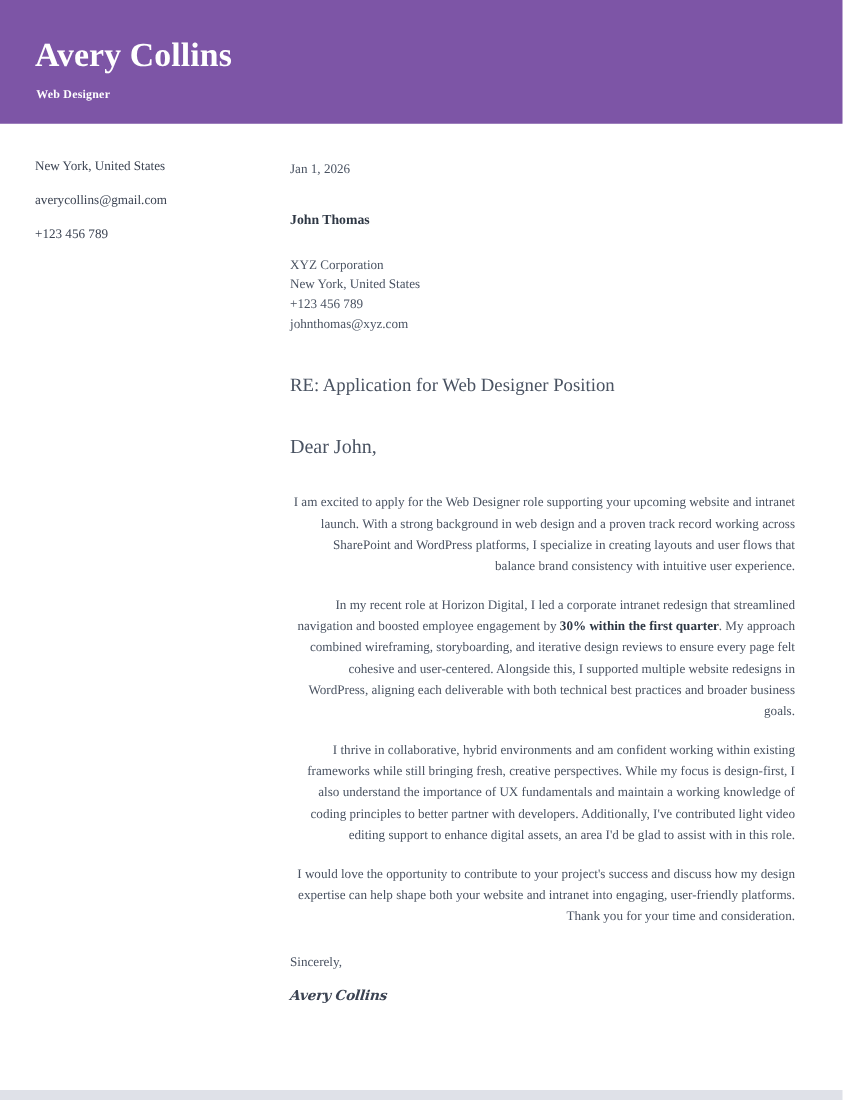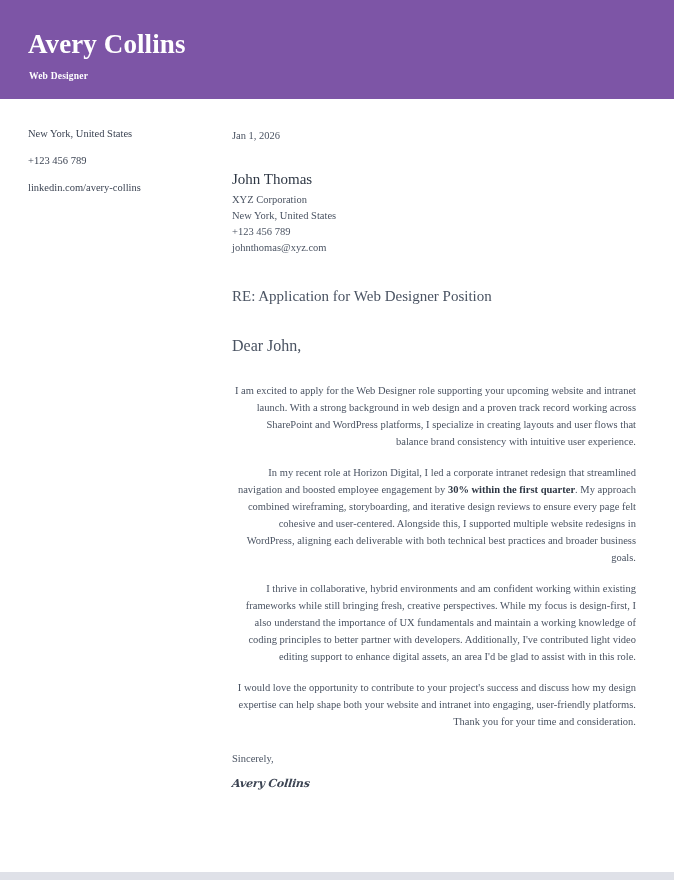--- a/index.html
+++ b/index.html
@@ -93,24 +93,24 @@
     font-size: 10.5px;
     line-height: 1.3;
     margin: 0 0 26px 0;
   }
 
   .recipient-block {
     margin: 0 0 32px 0;
   }
   .recipient-name {
     color: #2e3744;
-    font-size: 15px;
-    font-weight: normal;
+    font-size: 11px;
+    font-weight: bold;
     line-height: 1.45;
-    margin: 0 0 2px 0;
+    margin: 0 0 20px 0;
   }
   .recipient-line {
     color: #4a5362;
     font-size: 10.5px;
     line-height: 1.5;
     margin: 0;
   }
 
   .subject-line {
     color: #4a5362;
@@ -180,22 +180,22 @@
     <div class="header-inner">
       <div class="applicant-name">Avery Collins</div>
       <div class="applicant-title">Web Designer</div>
     </div>
   </div>
 
   <div class="content">
 
     <div class="sidebar">
       <div class="sidebar-line">New York, United States</div>
+      <div class="sidebar-line">averycollins@gmail.com</div>
       <div class="sidebar-line">+123 456 789</div>
-      <div class="sidebar-line">linkedin.com/avery-collins</div>
     </div>
 
     <div class="letter">
 
       <div class="date-line">Jan 1, 2026</div>
 
       <div class="recipient-block">
         <div class="recipient-name">John Thomas</div>
         <div class="recipient-line">XYZ Corporation</div>
         <div class="recipient-line">New York, United States</div>

